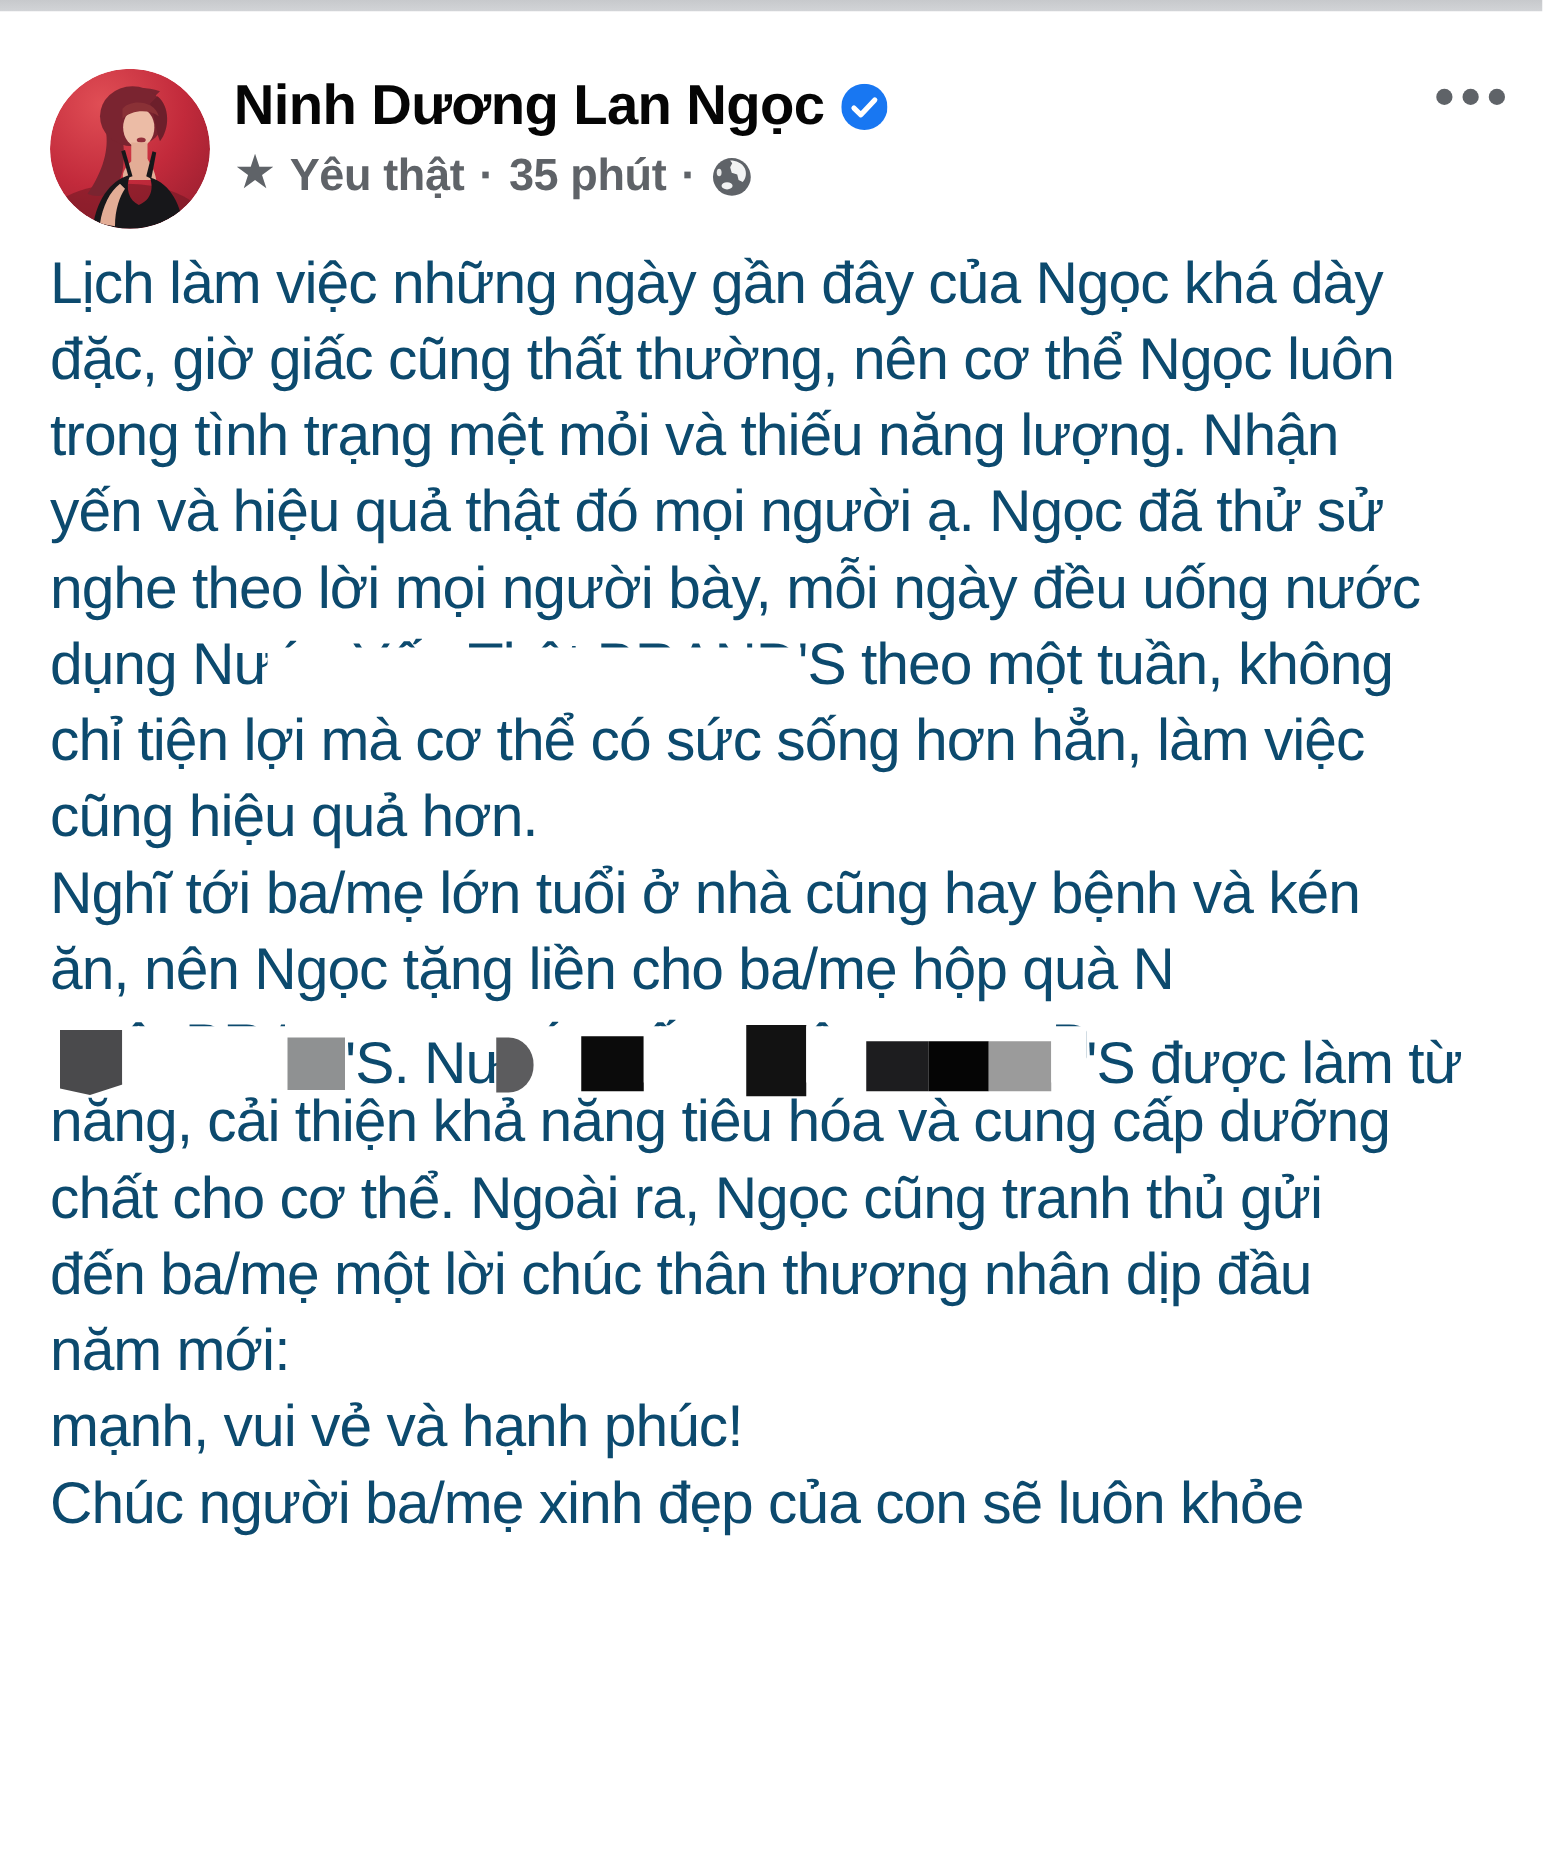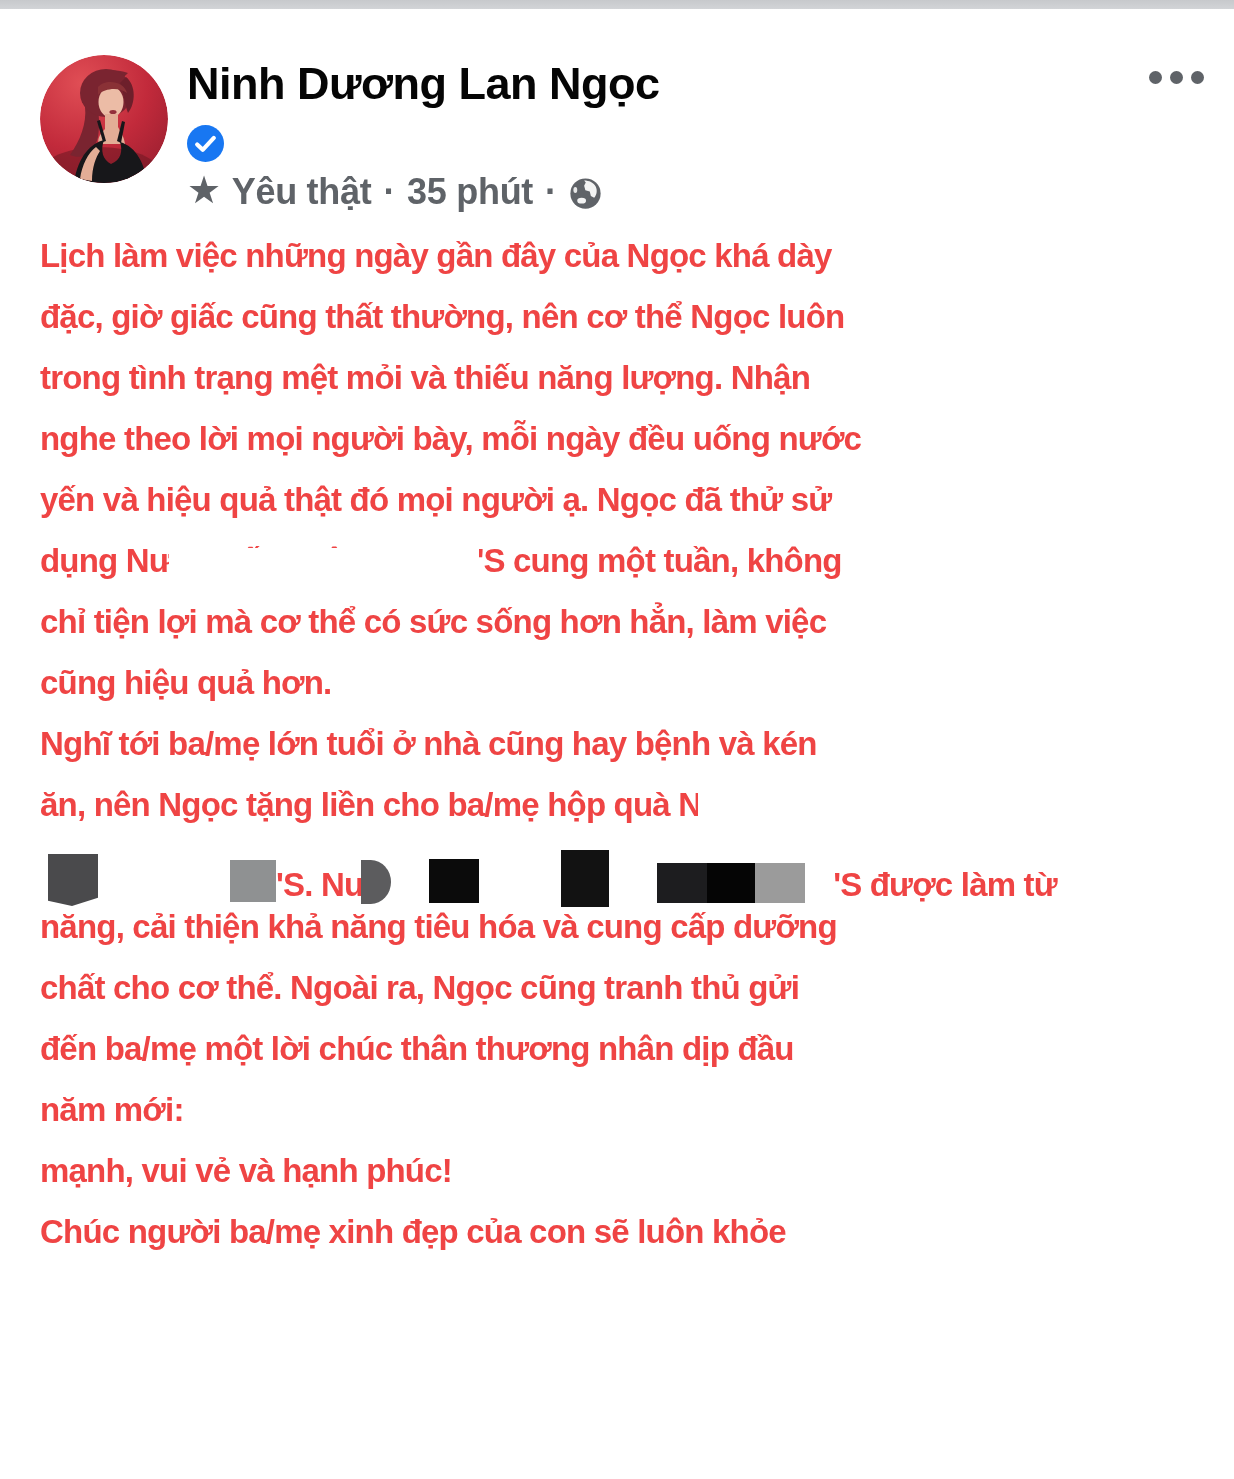--- a/index.html
+++ b/index.html
@@ -7,32 +7,32 @@
     width:1234px;height:1479px;overflow:hidden;background:#ffffff;
     font-family:"Liberation Sans","DejaVu Sans",sans-serif;
     -webkit-font-smoothing:antialiased;
   }
   .topbar{height:9px;width:100%;background:linear-gradient(#c7c9cc,#d2d4d7);}
 
   
   .header{display:flex;align-items:flex-start;padding:46px 30px 0 40px;}
   .avatar{width:128px;height:128px;border-radius:50%;overflow:hidden;flex:0 0 auto;cursor:pointer;}
   .header-text{margin-left:19px;padding-top:3px;min-width:0;}
-  .name-row{display:flex;align-items:flex-start;gap:13px;flex-direction:column;}
+  .name-row{display:flex;align-items:center;gap:13px;}
   .author-name{font-size:45px;font-weight:bold;color:#050505;letter-spacing:-0.5px;white-space:nowrap;}
   .verified{width:37px;height:37px;flex:0 0 auto;margin-top:2px;}
   .meta-row{display:flex;align-items:center;gap:11px;margin-top:9px;color:#5f6368;font-size:36px;font-weight:bold;letter-spacing:-0.3px;}
   .star-glyph{font-size:38px;line-height:1;position:relative;top:-2px;}
   .meta-sep{font-weight:bold;padding:0 1px;}
   .globe{width:33px;height:33px;margin-top:2px;}
   .more{margin-left:auto;padding-top:16px;display:flex;gap:8px;cursor:pointer;}
   .more .dot{width:13px;height:13px;border-radius:50%;background:#5f6368;}
 
   
-  .post-text{padding:12px 40px 0 40px;color:#ef4444;font-size:33px;font-weight:bold;letter-spacing:-0.8px;}
+  .post-text{padding:12px 40px 0 40px;color:#0c4a6e;font-size:47px;font-weight:normal;letter-spacing:-0.8px;}
   .para{margin:0;}
   .para + .para{}
   .line{line-height:61px;height:61px;white-space:nowrap;}
 
   
   .erased{position:relative;display:inline-block;}
   .erased::after{content:"";position:absolute;background:#ffffff;}
   .erased-mid::after{left:-3px;right:-3px;top:30%;bottom:-4%;}      
   .erased-bottom::after{left:-3px;right:-3px;top:-10%;bottom:20%;}  
 
@@ -126,23 +126,23 @@
       <span class="dot"></span>
     </div>
   </div>
 
   <div class="post-text">
 
     <div class="para">
       <div class="line">Lịch làm việc những ngày gần đây của Ngọc khá dày</div>
       <div class="line">đặc, giờ giấc cũng thất thường, nên cơ thể Ngọc luôn</div>
       <div class="line">trong tình trạng mệt mỏi và thiếu năng lượng. Nhận</div>
+      <div class="line">yến và hiệu quả thật đó mọi người ạ. Ngọc đã thử sử</div>
       <div class="line">nghe theo lời mọi người bày, mỗi ngày đều uống nước</div>
-      <div class="line">yến và hiệu quả thật đó mọi người ạ. Ngọc đã thử sử</div>
-      <div class="line"><span>dụng Nư</span><span class="erased erased-mid">ớc Yến Thật BRAND</span><span>'S cung một tuần, không</span></div>
+      <div class="line"><span>dụng Nư</span><span class="erased erased-mid">ớc Yến Thật BRAND</span><span>'S theo một tuần, không</span></div>
       <div class="line">chỉ tiện lợi mà cơ thể có sức sống hơn hẳn, làm việc</div>
       <div class="line">cũng hiệu quả hơn.</div>
     </div>
 
     <div class="para">
       <div class="line">Nghĩ tới ba/mẹ lớn tuổi ở nhà cũng hay bệnh và kén</div>
       <div class="line"><span>ăn, nên Ngọc tặng liền cho ba/mẹ hộp quà N</span><span class="erased erased-bottom">ước Yến</span></div>
       <div class="line"><span class="rbox rbox-darkgray"></span><span class="frag w130">ật BRAND</span><span class="rbox rbox-gray1"></span><span>'S. Nư</span><span class="halfdisc"></span><span class="frag w34">ớ</span><span class="rbox rbox-black1"></span><span class="frag w40">ấ</span><span class="rbox rbox-black2"></span><span class="frag w44">ậ</span><span class="rbox rbox-charcoal"></span><span class="rbox rbox-black3"></span><span class="rbox rbox-gray2"></span><span class="frag w28">D</span><span>'S được làm từ</span></div>
       <div class="line">năng, cải thiện khả năng tiêu hóa và cung cấp dưỡng</div>
       <div class="line">chất cho cơ thể. Ngoài ra, Ngọc cũng tranh thủ gửi</div>

